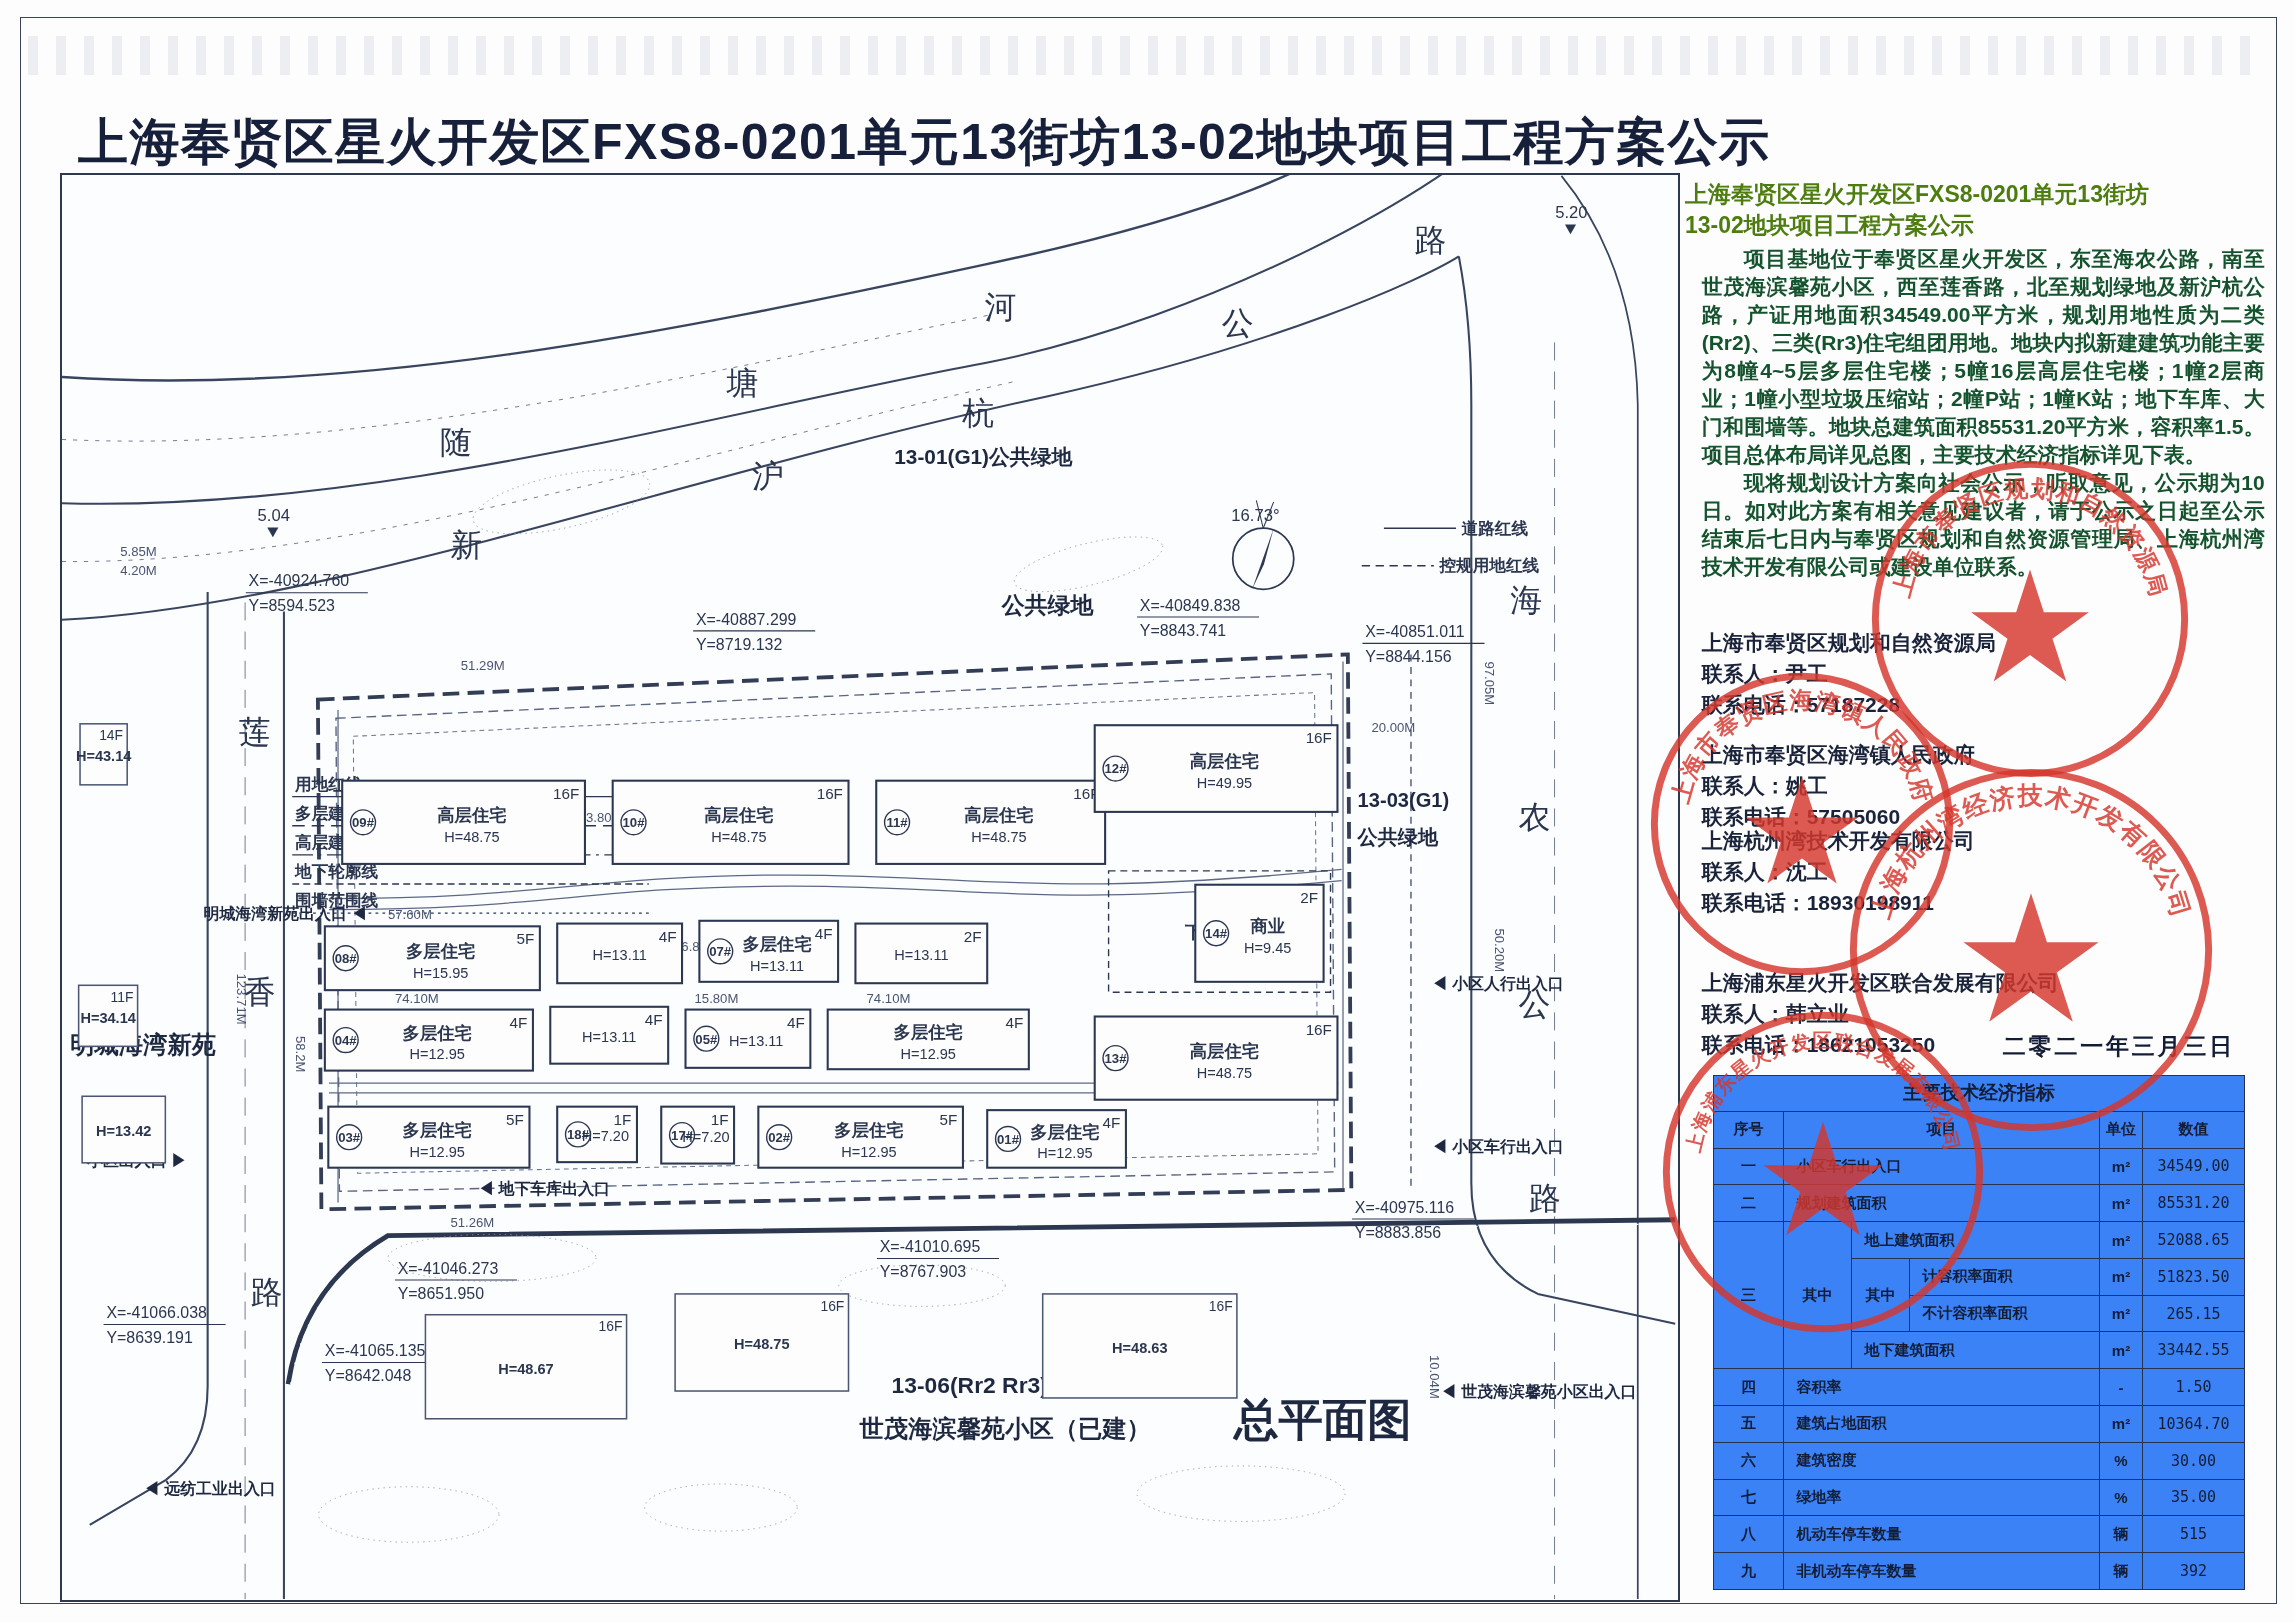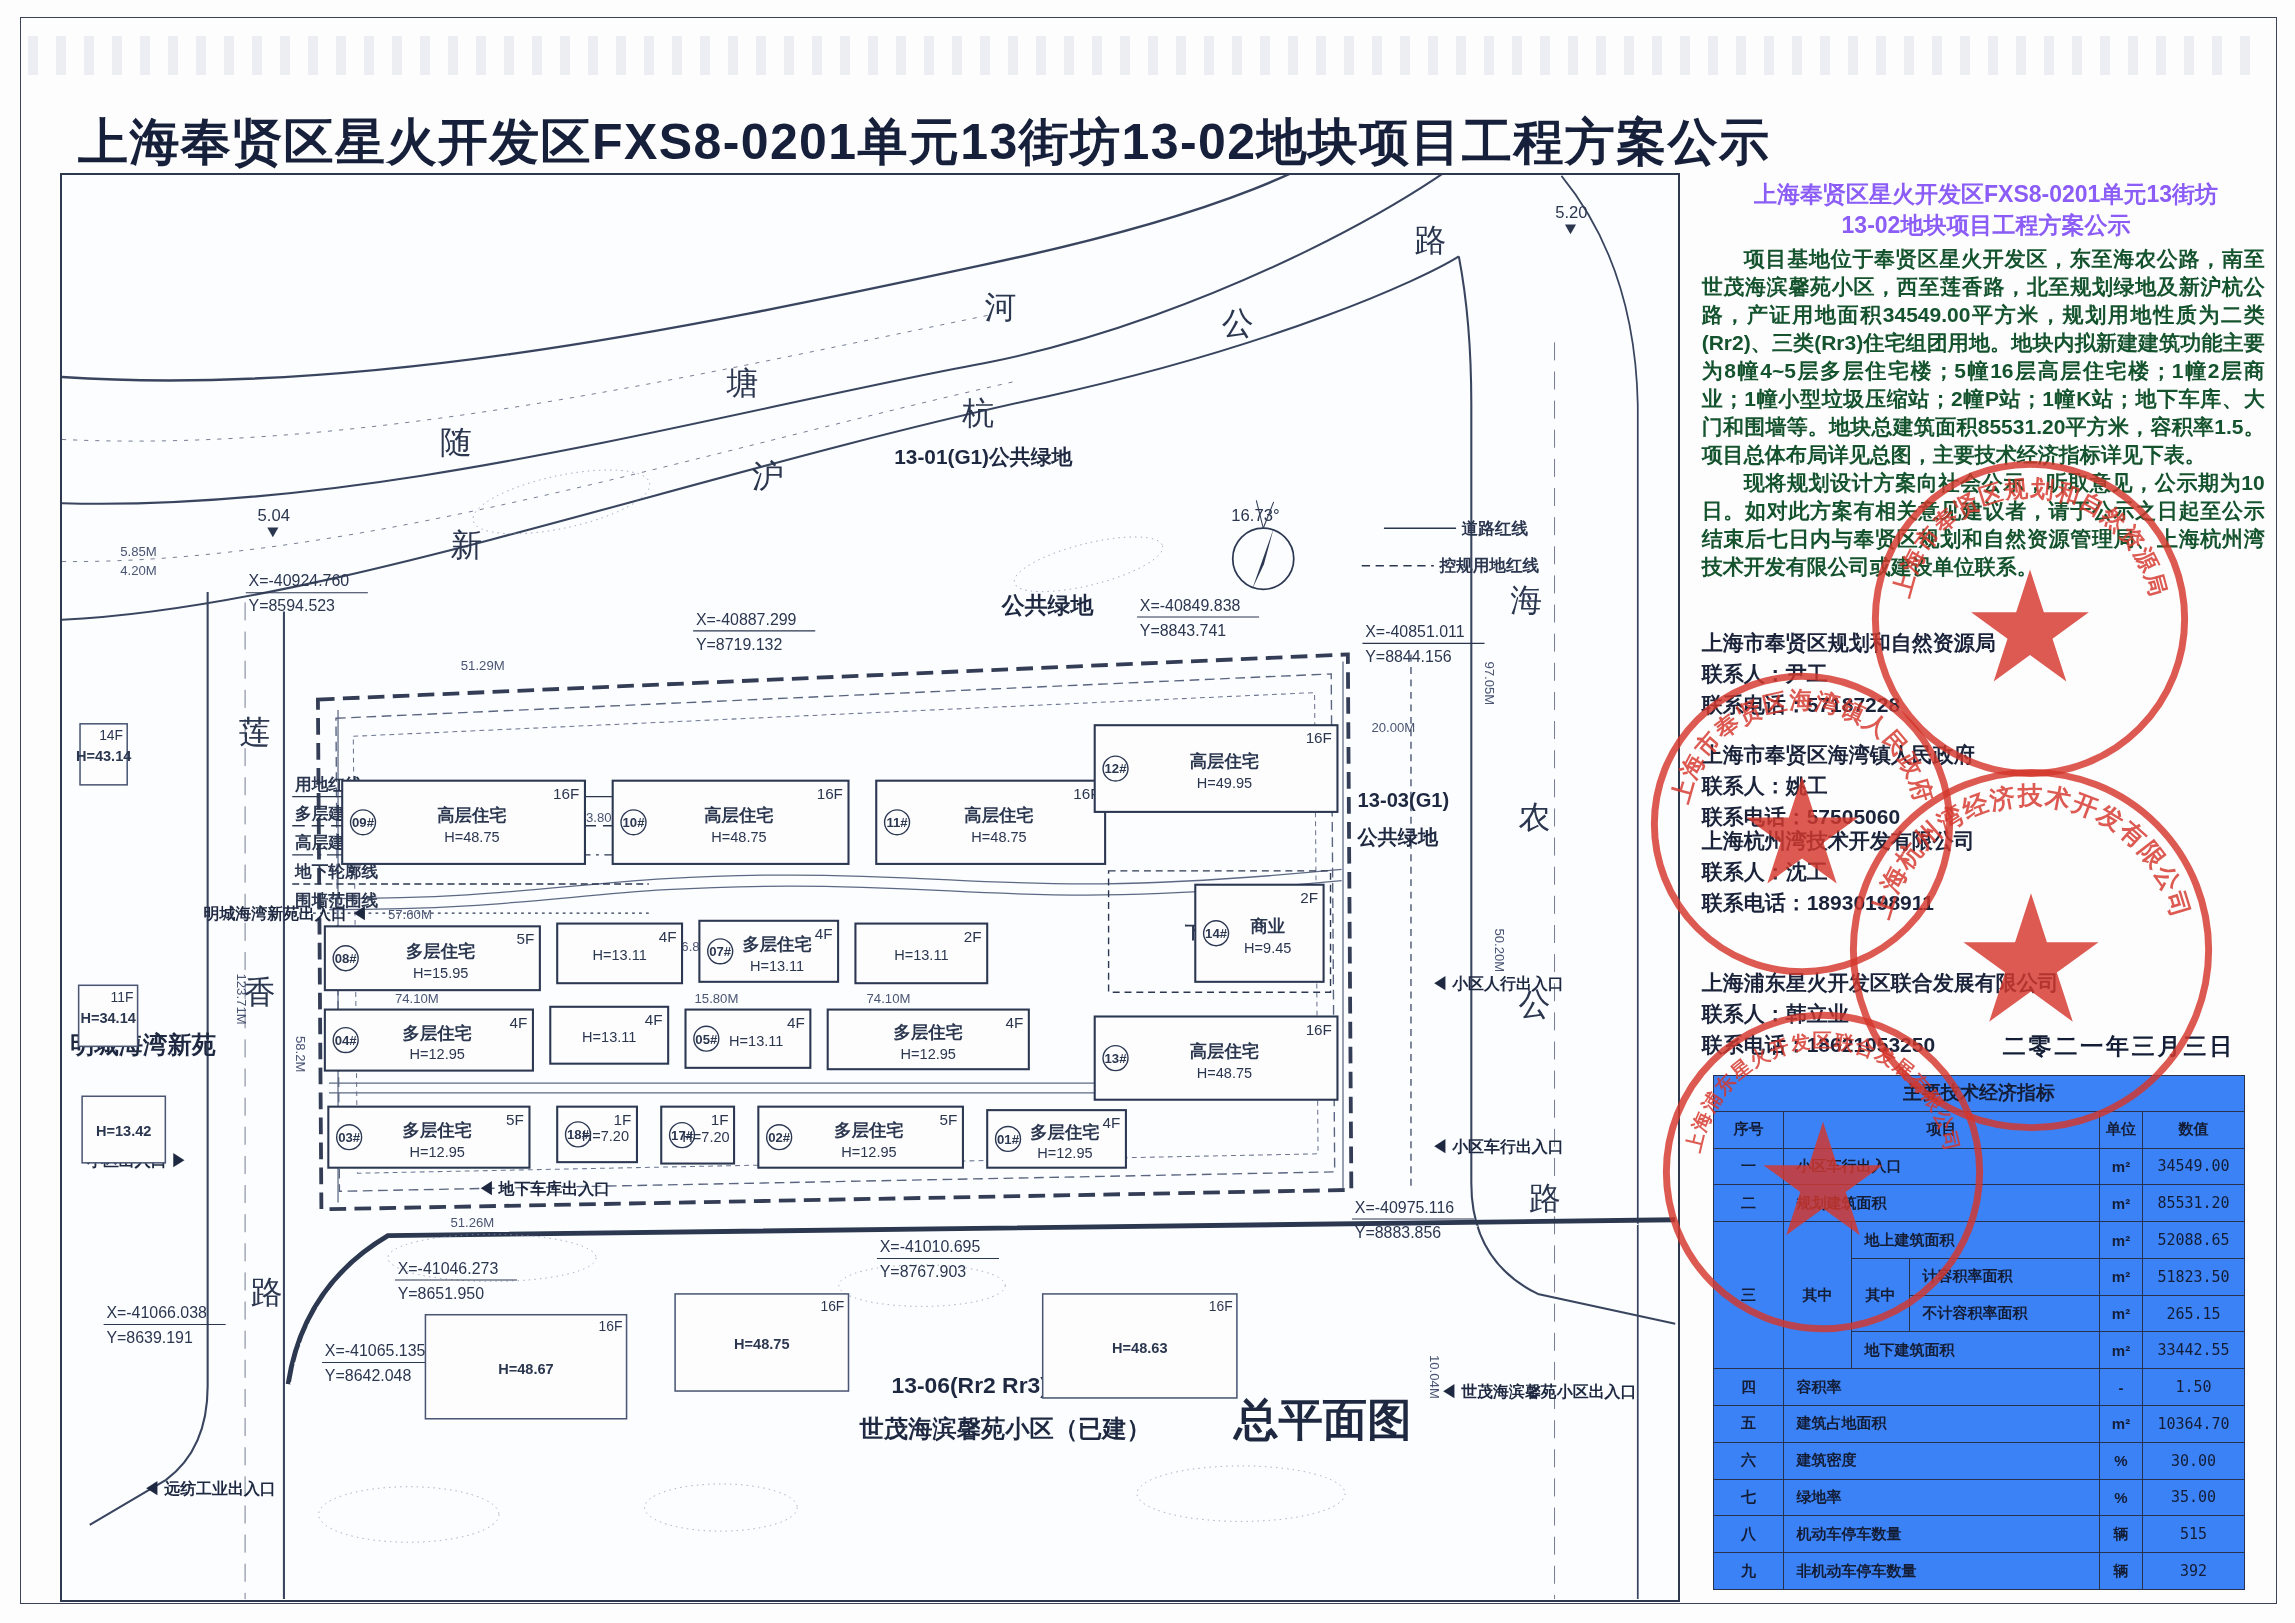--- a/index.html
+++ b/index.html
@@ -9,22 +9,22 @@
          border:1.4px solid #3a4258;pointer-events:none;}
   .smudge{position:absolute;left:28px;top:36px;width:2229px;height:39px;
          background:repeating-linear-gradient(90deg,rgba(90,105,140,.10) 0 9.8px,rgba(90,105,140,0) 9.8px 28px);
          filter:blur(0.7px);}
   .page-title{position:absolute;left:78px;top:75px;font-size:50px;font-weight:700;
          letter-spacing:1.4px;color:#17203a;white-space:nowrap;}
   .map-box{position:absolute;left:60px;top:173px;width:1620px;height:1429px;
          border:2.1px solid #2e3950;box-sizing:border-box;background:#fcfdff;}
   svg text{font-family:"Liberation Sans",sans-serif;}
   .panel{position:absolute;left:1685px;top:173px;width:603px;height:1429px;}
-  .p-title{position:absolute;top:5.6px;left:12px;width:578px;text-align:center;
-         font-size:23px;font-weight:700;line-height:31px;color:#8b5cf6;}
+  .p-title{position:absolute;top:5.6px;left:0;width:578px;text-align:left;
+         font-size:23px;font-weight:700;line-height:31px;color:#4d7c0f;}
   .p-body{position:absolute;top:72px;left:16.7px;width:563px;}
   .p-para{margin:0;text-indent:2em;font-size:21px;line-height:28px;text-align:justify;
          color:#14532d;font-weight:600;}
   .contact{position:absolute;left:16.7px;font-size:21px;line-height:31px;font-weight:600;color:#1a2339;}
   .p-date{position:absolute;top:858px;left:0;width:550px;text-align:right;font-size:23px;
          font-weight:700;letter-spacing:2.8px;color:#141d36;}
   .p-table{position:absolute;top:902px;left:28px;border-collapse:collapse;
          table-layout:fixed;background:#3b82f6;}
   .p-table td{border:1.4px solid #26324e;font-size:15px;color:#141d36;text-align:center;
          padding:1.4px 4.2px;height:33px;font-weight:600;overflow:hidden;white-space:nowrap;}

